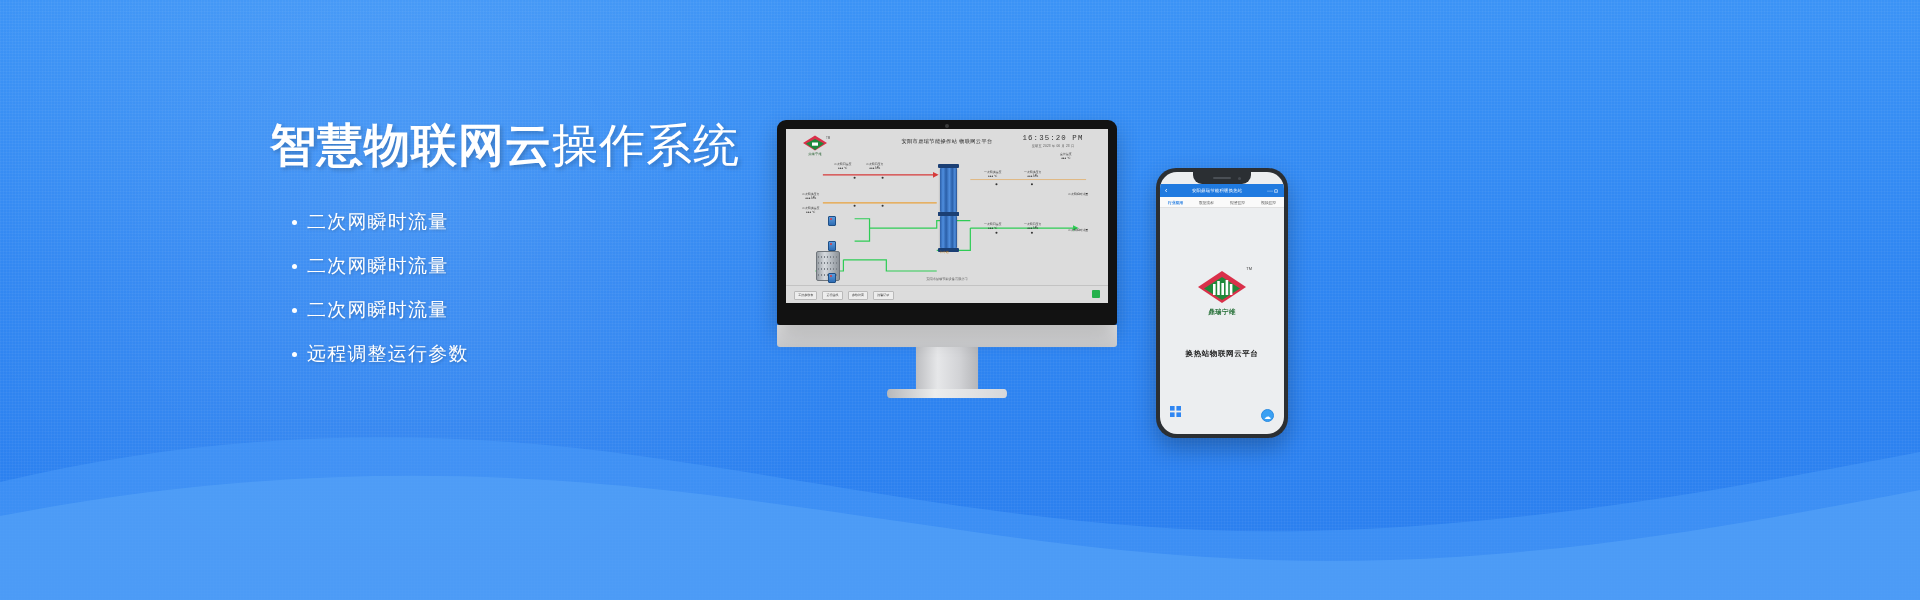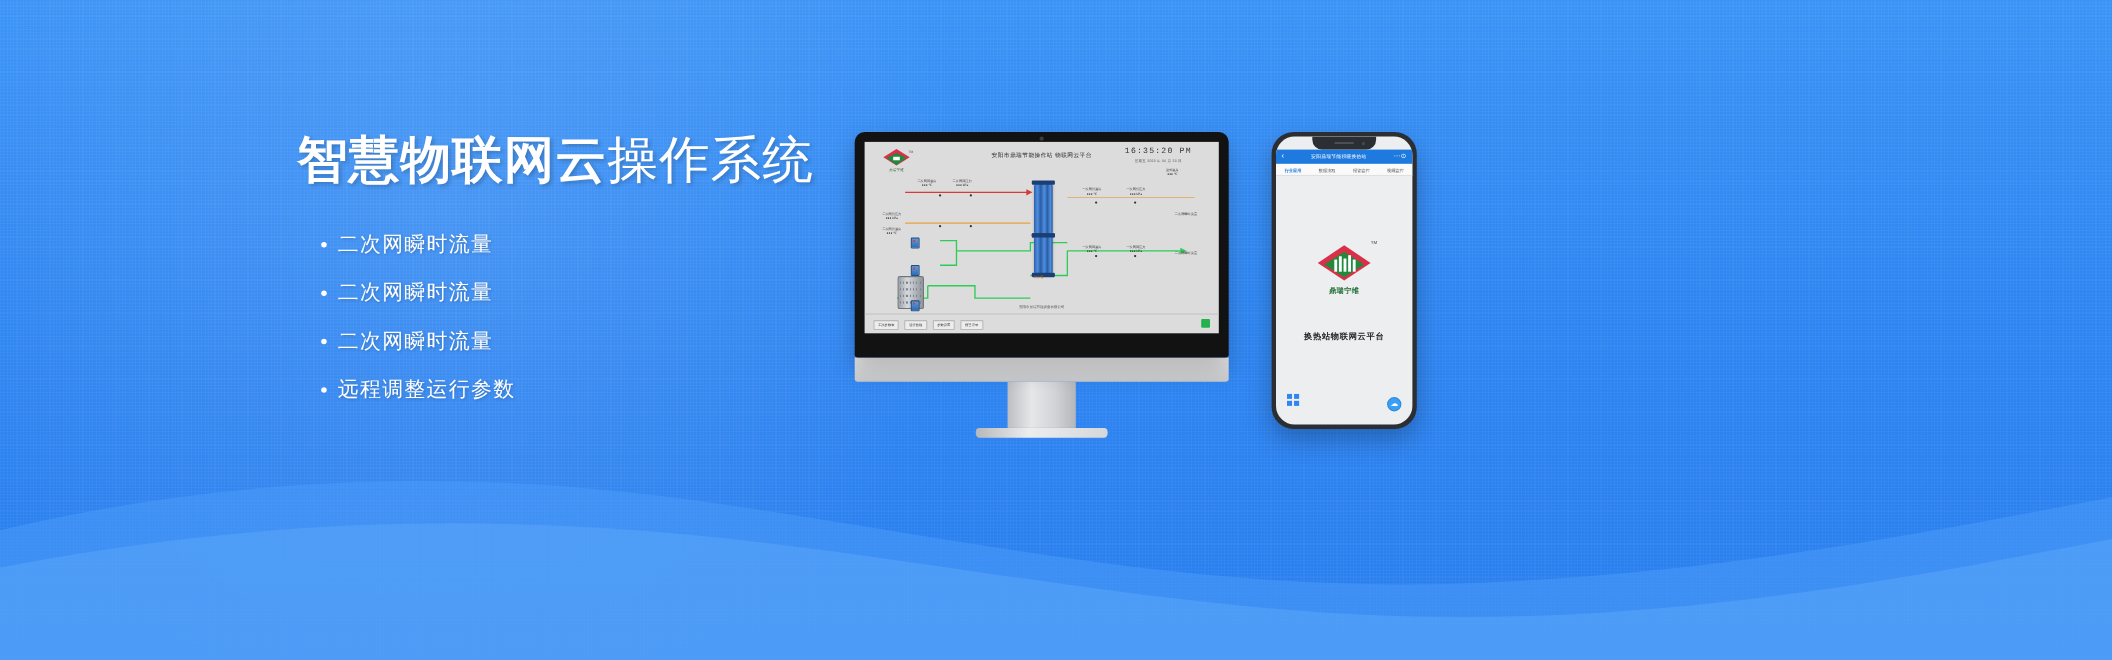--- a/index.html
+++ b/index.html
@@ -155,20 +155,21 @@
     position:absolute; right:8px; top:4px;
     width:8px; height:8px; background:#25b14c; border-radius:1px;
   }
 
   
   #phone { position:absolute; left:1156px; top:120px; width:132px; height:270px; }
   #phone-frame {
     width:100%; height:100%; background:#2b2f33;
     border-radius:20px; padding:4px;
     box-shadow:0 10px 22px rgba(0,0,0,.25);
+    margin-top:48px;
   }
   #phone-screen {
     width:100%; height:100%; background:#eceef0;
     border-radius:17px; overflow:hidden; position:relative;
   }
   #notch {
     position:absolute; left:50%; transform:translateX(-50%); top:0;
     width:58px; height:12px; background:#2b2f33;
     border-radius:0 0 9px 9px; z-index:5;
   }

